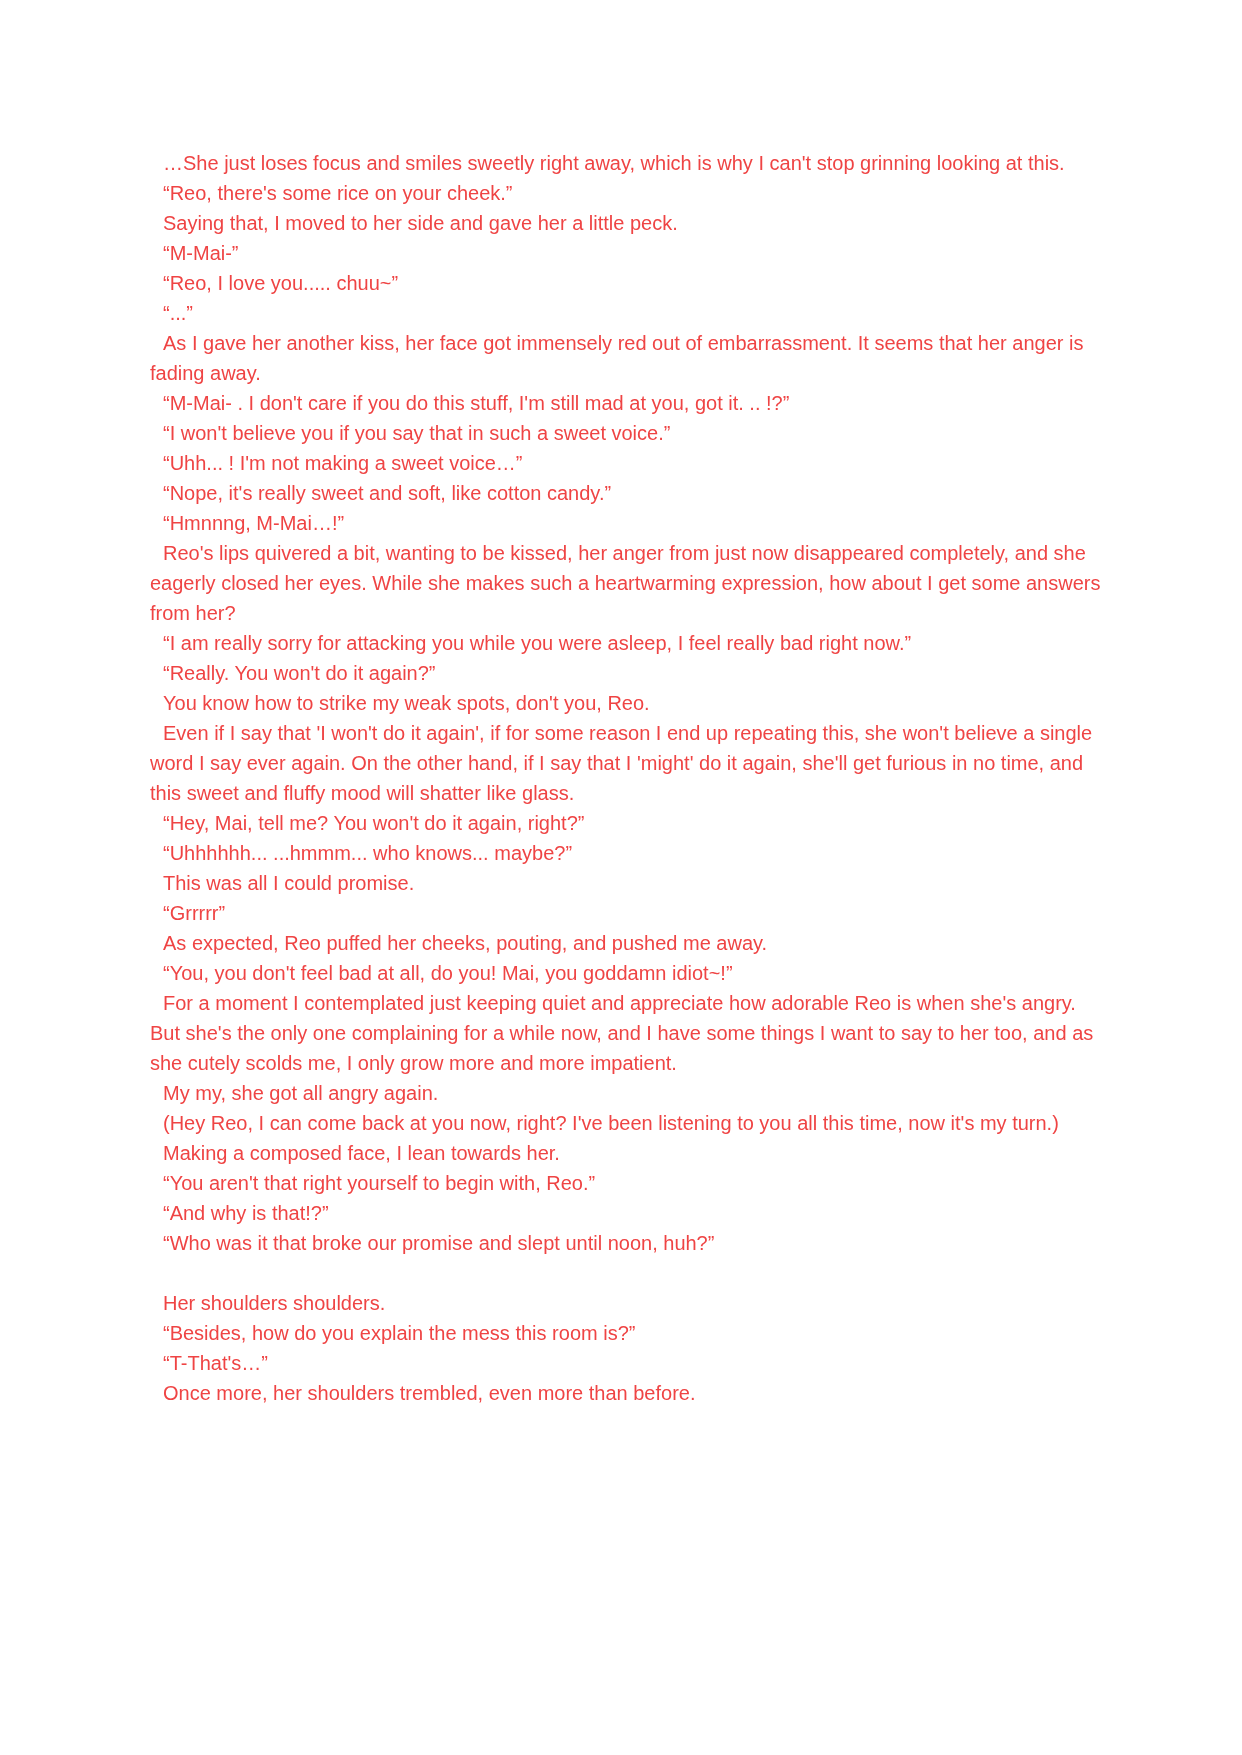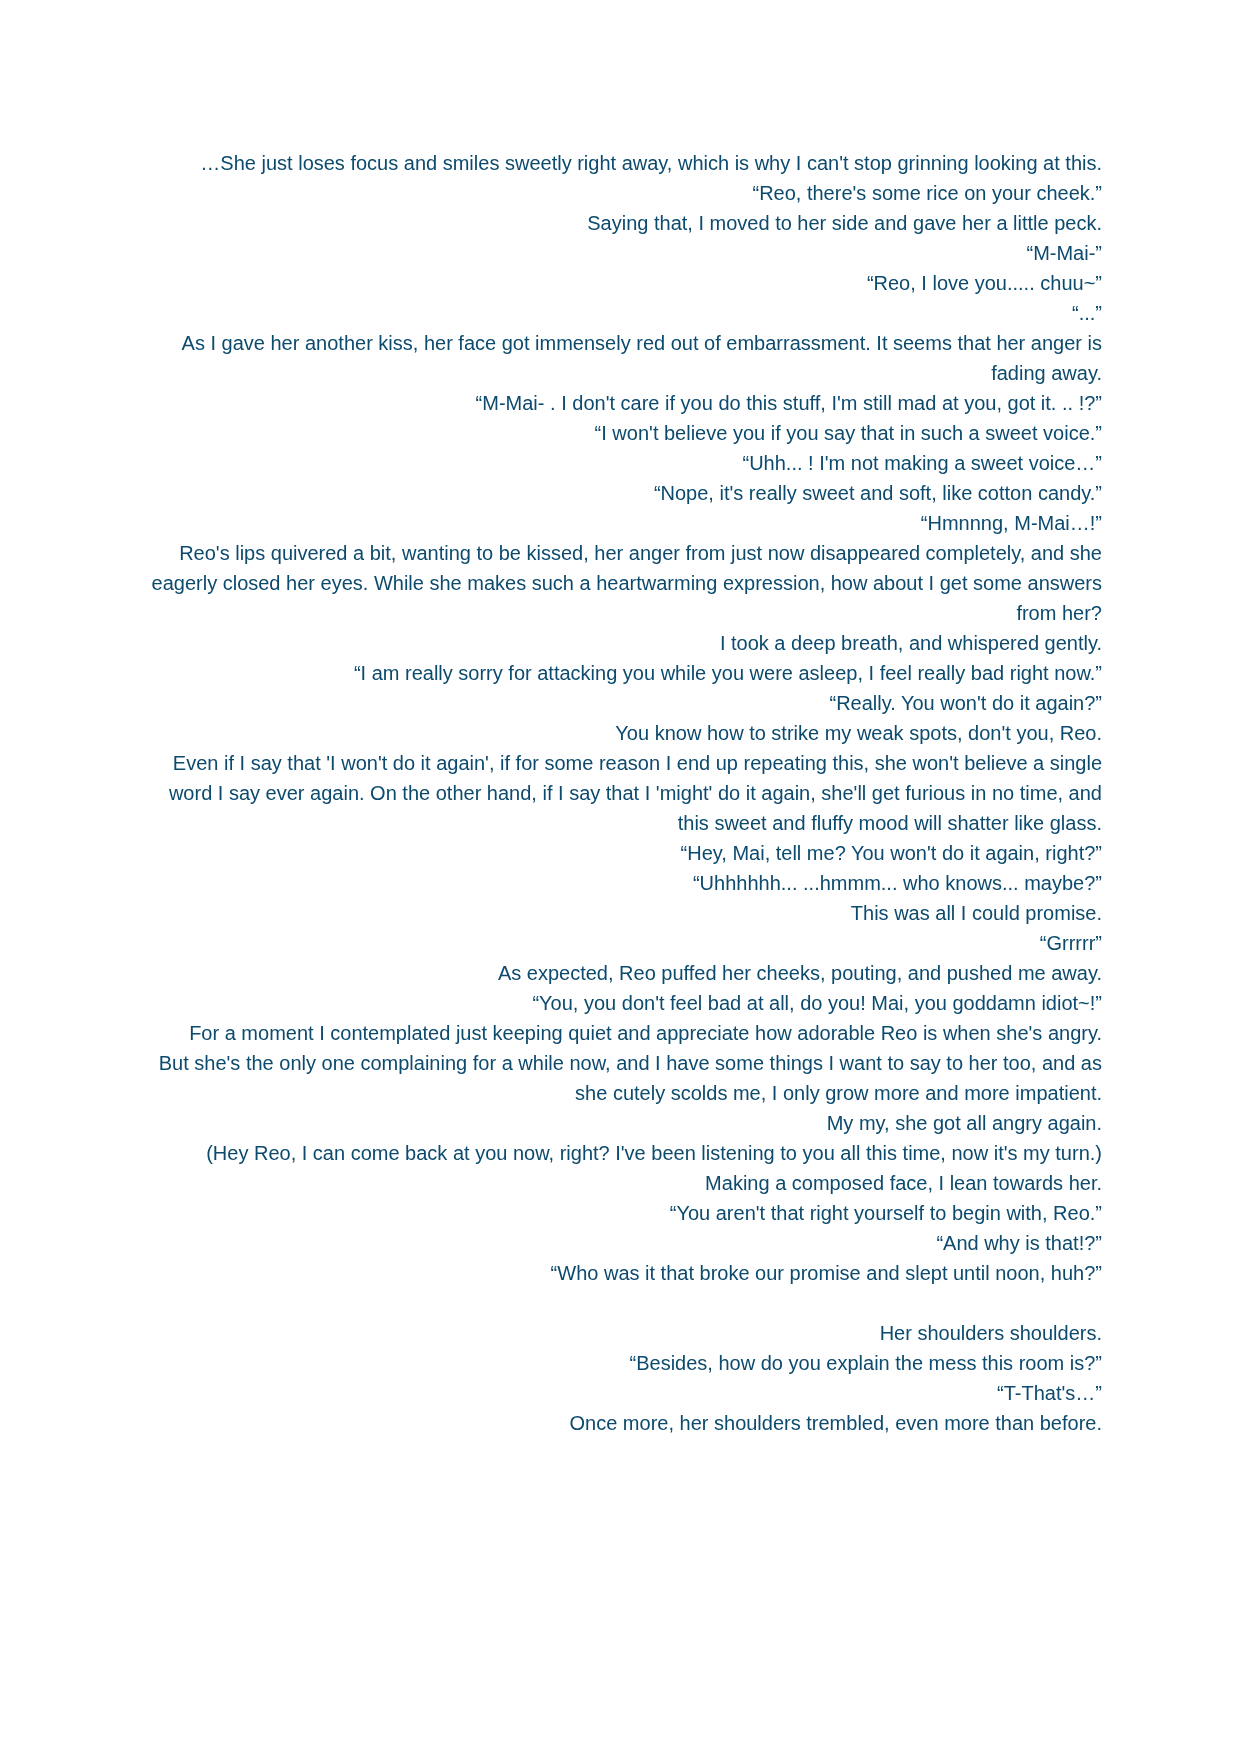--- a/index.html
+++ b/index.html
@@ -33,35 +33,34 @@
     white-space: normal;
   }
   .para.blank {
     text-indent: 0;
   }
 </style>
 </head>
 <body>
 
 <div class="page" style="background: rgb(255, 255, 255);">
-  <div class="text-body" id="text-body" style="color: #0c4a6e; text-align: right;">
+  <div class="text-body" id="text-body" style="color: #ef4444;">
       <p class="para">…She just loses focus and smiles sweetly right away, which is why I can't stop grinning looking at this.</p>
       <p class="para">“Reo, there's some rice on your cheek.”</p>
       <p class="para">Saying that, I moved to her side and gave her a little peck.</p>
       <p class="para">“M-Mai-”</p>
       <p class="para">“Reo, I love you..... chuu~”</p>
       <p class="para">“...”</p>
       <p class="para">As I gave her another kiss, her face got immensely red out of embarrassment. It seems that her anger is fading away.</p>
       <p class="para">“M-Mai- . I don't care if you do this stuff, I'm still mad at you, got it. .. !?”</p>
       <p class="para">“I won't believe you if you say that in such a sweet voice.”</p>
       <p class="para">“Uhh... ! I'm not making a sweet voice…”</p>
       <p class="para">“Nope, it's really sweet and soft, like cotton candy.”</p>
       <p class="para">“Hmnnng, M-Mai…!”</p>
       <p class="para">Reo's lips quivered a bit, wanting to be kissed, her anger from just now disappeared completely, and she eagerly closed her eyes. While she makes such a heartwarming expression, how about I get some answers from her?</p>
-      <p class="para">I took a deep breath, and whispered gently.</p>
       <p class="para">“I am really sorry for attacking you while you were asleep, I feel really bad right now.”</p>
       <p class="para">“Really. You won't do it again?”</p>
       <p class="para">You know how to strike my weak spots, don't you, Reo.</p>
       <p class="para">Even if I say that 'I won't do it again', if for some reason I end up repeating this, she won't believe a single word I say ever again. On the other hand, if I say that I 'might' do it again, she'll get furious in no time, and this sweet and fluffy mood will shatter like glass.</p>
       <p class="para">“Hey, Mai, tell me? You won't do it again, right?”</p>
       <p class="para">“Uhhhhhh... ...hmmm... who knows... maybe?”</p>
       <p class="para">This was all I could promise.</p>
       <p class="para">“Grrrrr”</p>
       <p class="para">As expected, Reo puffed her cheeks, pouting, and pushed me away.</p>
       <p class="para">“You, you don't feel bad at all, do you! Mai, you goddamn idiot~!”</p>

